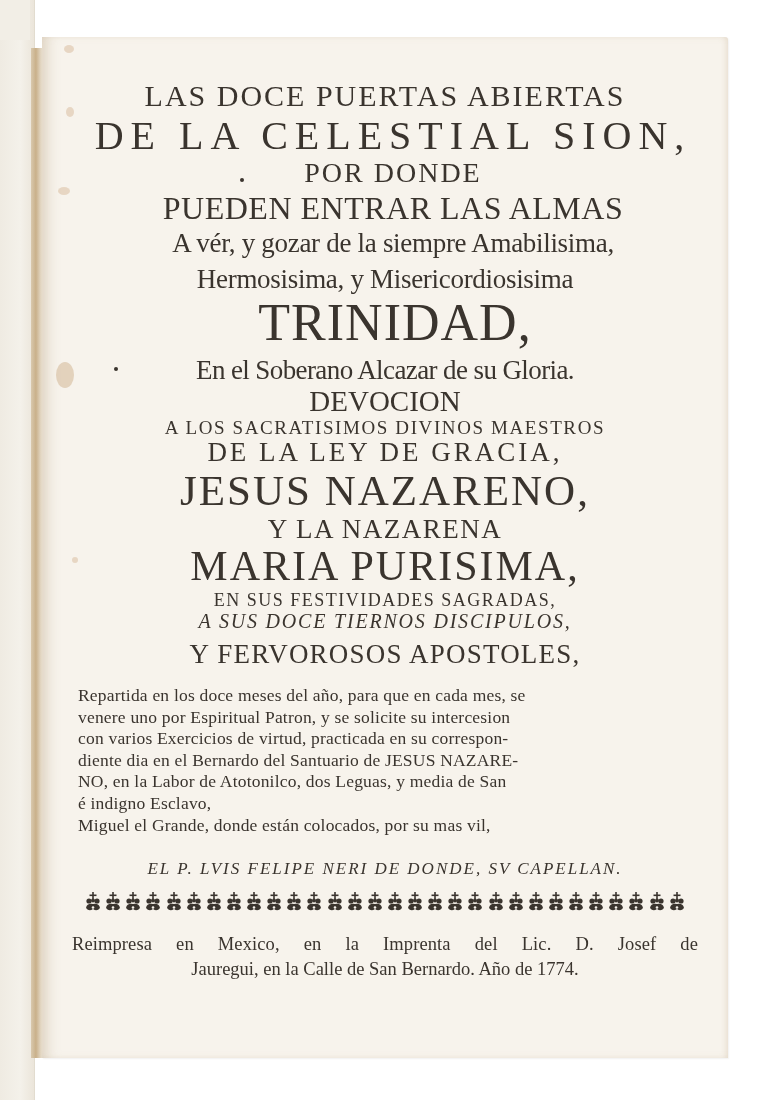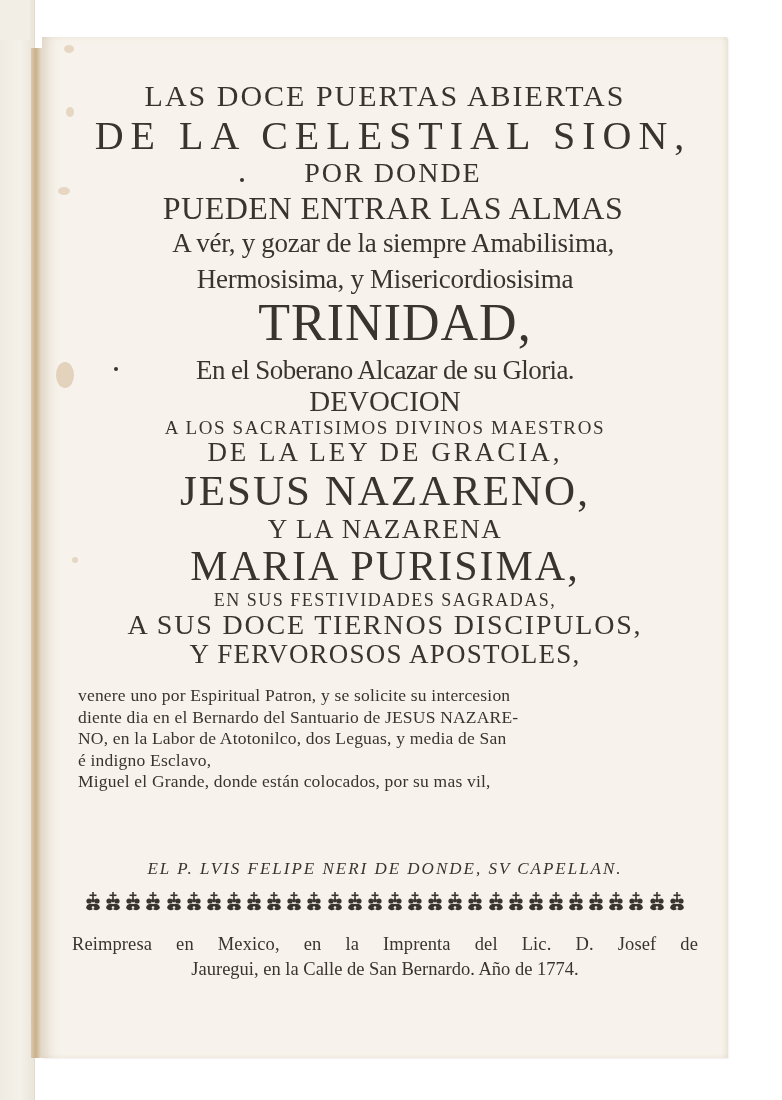--- a/index.html
+++ b/index.html
@@ -74,25 +74,27 @@
   <div class="ln" style="top:260px;font-size:52px;letter-spacing:1px;left:10px;">TRINIDAD,</div>
   <div class="dot" style="left:72px;top:330px;"></div>
   <div class="ln" style="top:320px;font-size:27px;letter-spacing:-0.6px;">En el Soberano Alcazar de su Gloria.</div>
   <div class="ln" style="top:350px;font-size:29px;letter-spacing:0px;font-weight:300;">DEVOCION</div>
   <div class="ln caps" style="top:381px;font-size:19px;letter-spacing:1.6px;">A LOS SACRATISIMOS DIVINOS MAESTROS</div>
   <div class="ln" style="top:402px;font-size:27px;letter-spacing:3px;">DE LA LEY DE GRACIA,</div>
   <div class="ln" style="top:432px;font-size:43px;letter-spacing:2px;">JESUS NAZARENO,</div>
   <div class="ln" style="top:479px;font-size:27px;letter-spacing:1.5px;">Y LA NAZARENA</div>
   <div class="ln" style="top:508px;font-size:42px;letter-spacing:2px;">MARIA PURISIMA,</div>
   <div class="ln caps" style="top:554px;font-size:18px;letter-spacing:1.5px;">EN SUS FESTIVIDADES SAGRADAS,</div>
-  <div class="ln" style="top:574px;font-size:28px;letter-spacing:1.8px;">A SUS DOCE TIERNOS DISCIPULOS,</div>
+  <div class="ln" style="top:574px;font-size:20px;letter-spacing:1.8px;font-style:italic;">A SUS DOCE TIERNOS DISCIPULOS,</div>
   <div class="ln" style="top:604px;font-size:27px;letter-spacing:1.2px;">Y FERVOROSOS APOSTOLES,</div>
 
   <div class="para" style="top:648px;">
+    <span class="l">Repartida en los doce meses del año, para que en cada mes, se</span>
     <span class="l">venere uno por Espiritual Patron, y se solicite su intercesion</span>
+    <span class="l">con varios Exercicios de virtud, practicada en su correspon-</span>
     <span class="l">diente dia en el Bernardo del Santuario de JESUS NAZARE-</span>
     <span class="l">NO, en la Labor de Atotonilco, dos Leguas, y media de San</span>
     <span class="l center">é indigno Esclavo,</span>
     <span class="l center">Miguel el Grande, donde están colocados, por su mas vil,</span>
   </div>
 
   <div class="ln" style="top:823px;font-size:17px;font-style:italic;letter-spacing:2px;left:0;">EL P. LVIS FELIPE NERI DE DONDE, SV CAPELLAN.</div>
 
   <div class="fleurons" id="fleurons">
       <svg viewBox="0 0 16 22" class="fleuron">

